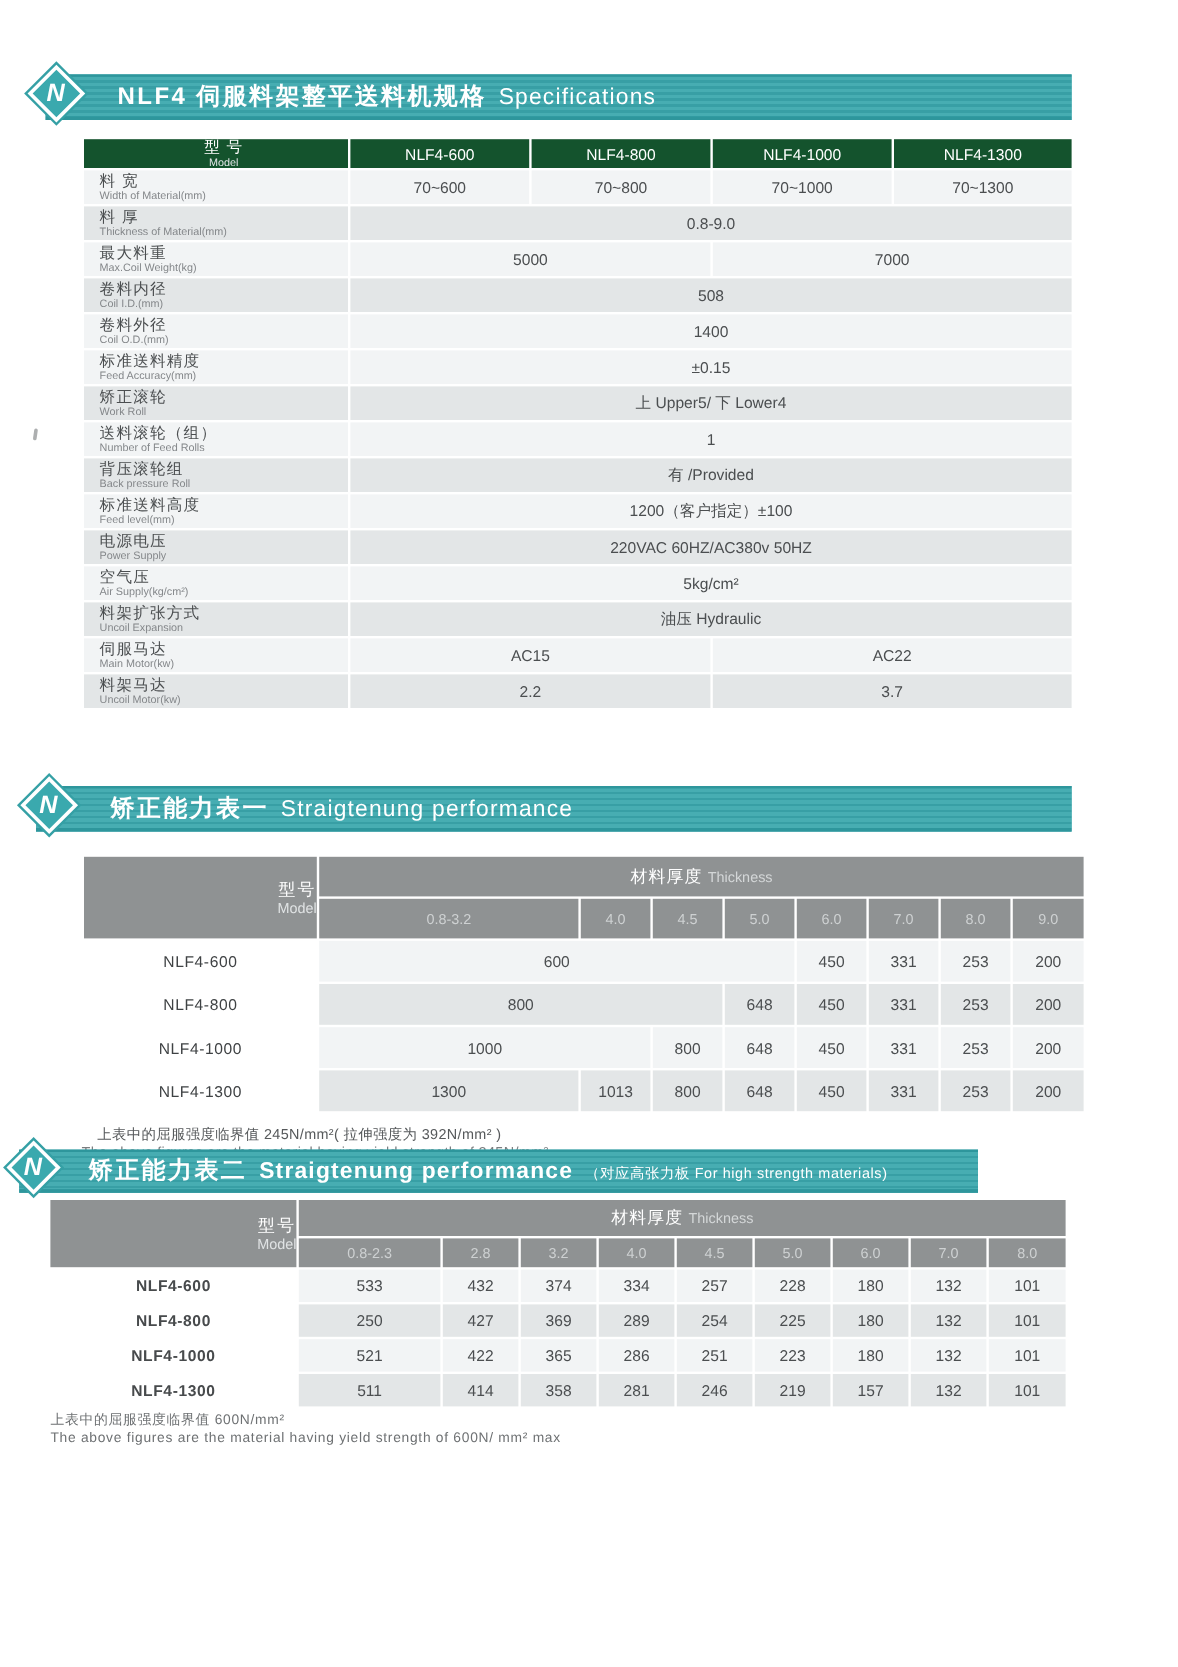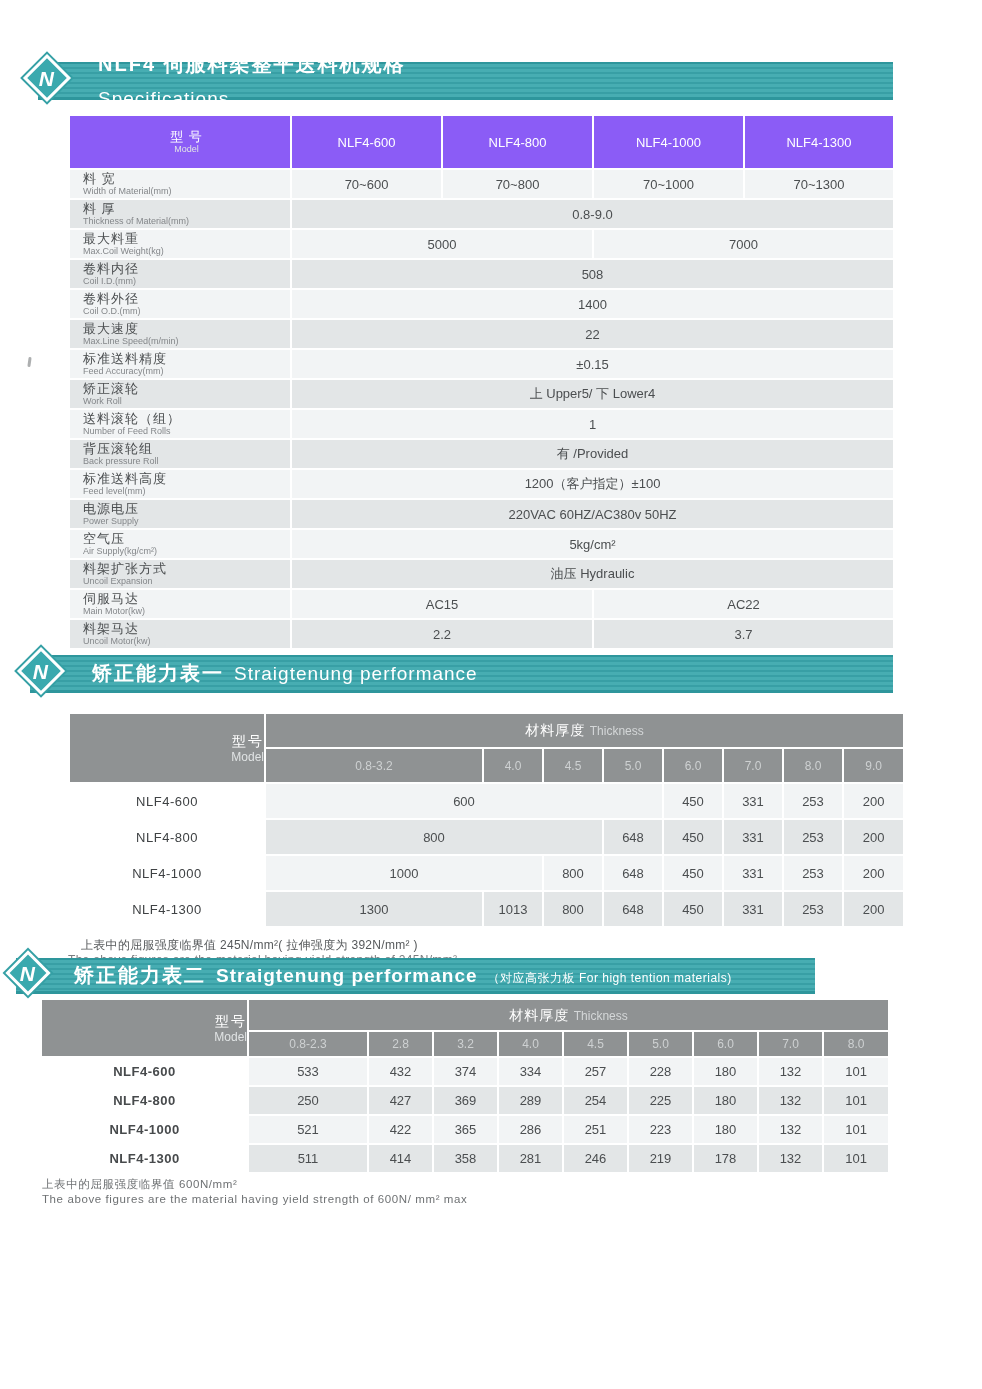--- a/index.html
+++ b/index.html
@@ -27,21 +27,21 @@
   }
   .logo span { transform:rotate(-45deg); color:#fff; font-weight:bold; font-style:italic; font-size:21px; line-height:1; }
 
   
   table { border-collapse:separate; border-spacing:2px; table-layout:fixed; }
   th,td { overflow:hidden; }
 
   
   .spec { position:absolute; left:68px; top:114px; width:825px; }
   .spec th,.spec td { height:28px; }
-  .spec tr.hdr th { background:#8b5cf6; color:#fff; font-weight:normal; font-size:13px; height:52px; text-align:center; }
+  .spec tr.hdr th { background:#14532d; color:#fff; font-weight:normal; font-size:13px; height:24px; text-align:center; }
   .spec th.lbl { text-align:left; padding-left:13px; font-weight:normal; }
   .spec .zh { display:block; font-size:13px; color:#4b4e50; letter-spacing:1px; line-height:14px; }
   .spec .en { display:block; font-size:9px; color:#84878a; line-height:10px; }
   .spec tr.hdr .zh { color:#fff; }
   .spec tr.hdr .en { color:#e2e5e6; }
   .spec td { text-align:center; font-size:13px; color:#4b4e50; }
   tr.a th.lbl, tr.a td { background:#f2f4f5; }
   tr.b th.lbl, tr.b td { background:#e3e6e7; }
 
   
@@ -74,21 +74,21 @@
 </style>
 </head>
 <body>
 
 <div class="page">
 
   <div class="banner" style="left:38px; top:62px; width:855px;">
     <div class="logo" style="left:-8px; top:-3px;">
       <span>N</span>
     </div>
-    <div class="titles" style="padding-left:60px;flex-direction:column;">
+    <div class="titles" style="padding-left:60px;">
       <span class="zh-title">NLF4 伺服料架整平送料机规格</span>
       <span class="en-title" style="font-weight:normal;">Specifications</span>
     </div>
   </div>
 
   <table class="spec">
     <colgroup>
         <col style="width:220px">
         <col style="width:149px">
         <col style="width:149px">
@@ -137,27 +137,20 @@
             <span class="en">Coil I.D.(mm)</span>
           </th>
       <td colspan="4">508</td>
     </tr>
     <tr class="a">
       <th class="lbl">
             <span class="zh">卷料外径</span>
             <span class="en">Coil O.D.(mm)</span>
           </th>
       <td colspan="4">1400</td>
-    </tr>
-    <tr class="b">
-      <th class="lbl">
-            <span class="zh">最大速度</span>
-            <span class="en">Max.Line Speed(m/min)</span>
-          </th>
-      <td colspan="4">22</td>
     </tr>
     <tr class="a">
       <th class="lbl">
             <span class="zh">标准送料精度</span>
             <span class="en">Feed Accuracy(mm)</span>
           </th>
       <td colspan="4">±0.15</td>
     </tr>
     <tr class="b">
       <th class="lbl">
@@ -316,21 +309,21 @@
   <div class="footnote" style="left:81px; top:937px;">上表中的屈服强度临界值 245N/mm²( 拉伸强度为 392N/mm² )</div>
   <div class="footnote clipped" style="left:68px; top:953px; width:560px;">The above figures are the material having yield strength of 245N/mm²</div>
 
   <div class="banner" style="left:16px; top:958px; width:799px; height:36px;">
     <div class="logo" style="left:-4px; top:-3px; width:32px; height:32px;">
       <span>N</span>
     </div>
     <div class="titles" style="padding-left:58px;">
       <span class="zh-title">矫正能力表二</span>
       <span class="en-title">Straigtenung performance</span>
-      <span class="suffix">（对应高张力板 For high tention materials)</span>
+      <span class="suffix">（对应高张力板 For high strength materials)</span>
     </div>
   </div>
 
   <table class="perf perf2">
     <colgroup>
         <col style="width:205px">
         <col style="width:118px">
         <col style="width:63px">
         <col style="width:63px">
         <col style="width:63px">
@@ -399,21 +392,21 @@
       <td>101</td>
     </tr>
     <tr class="b">
       <th class="rowlbl">NLF4-1300</th>
       <td>511</td>
       <td>414</td>
       <td>358</td>
       <td>281</td>
       <td>246</td>
       <td>219</td>
-      <td>178</td>
+      <td>157</td>
       <td>132</td>
       <td>101</td>
     </tr>
   </tbody>
     </table>
 
   <div class="footnote small" style="left:42px; top:1176px;">上表中的屈服强度临界值 600N/mm²</div>
   <div class="footnote small" style="left:42px; top:1191px;">The above figures are the material having yield strength of 600N/ mm² max</div>
 
 </div>

